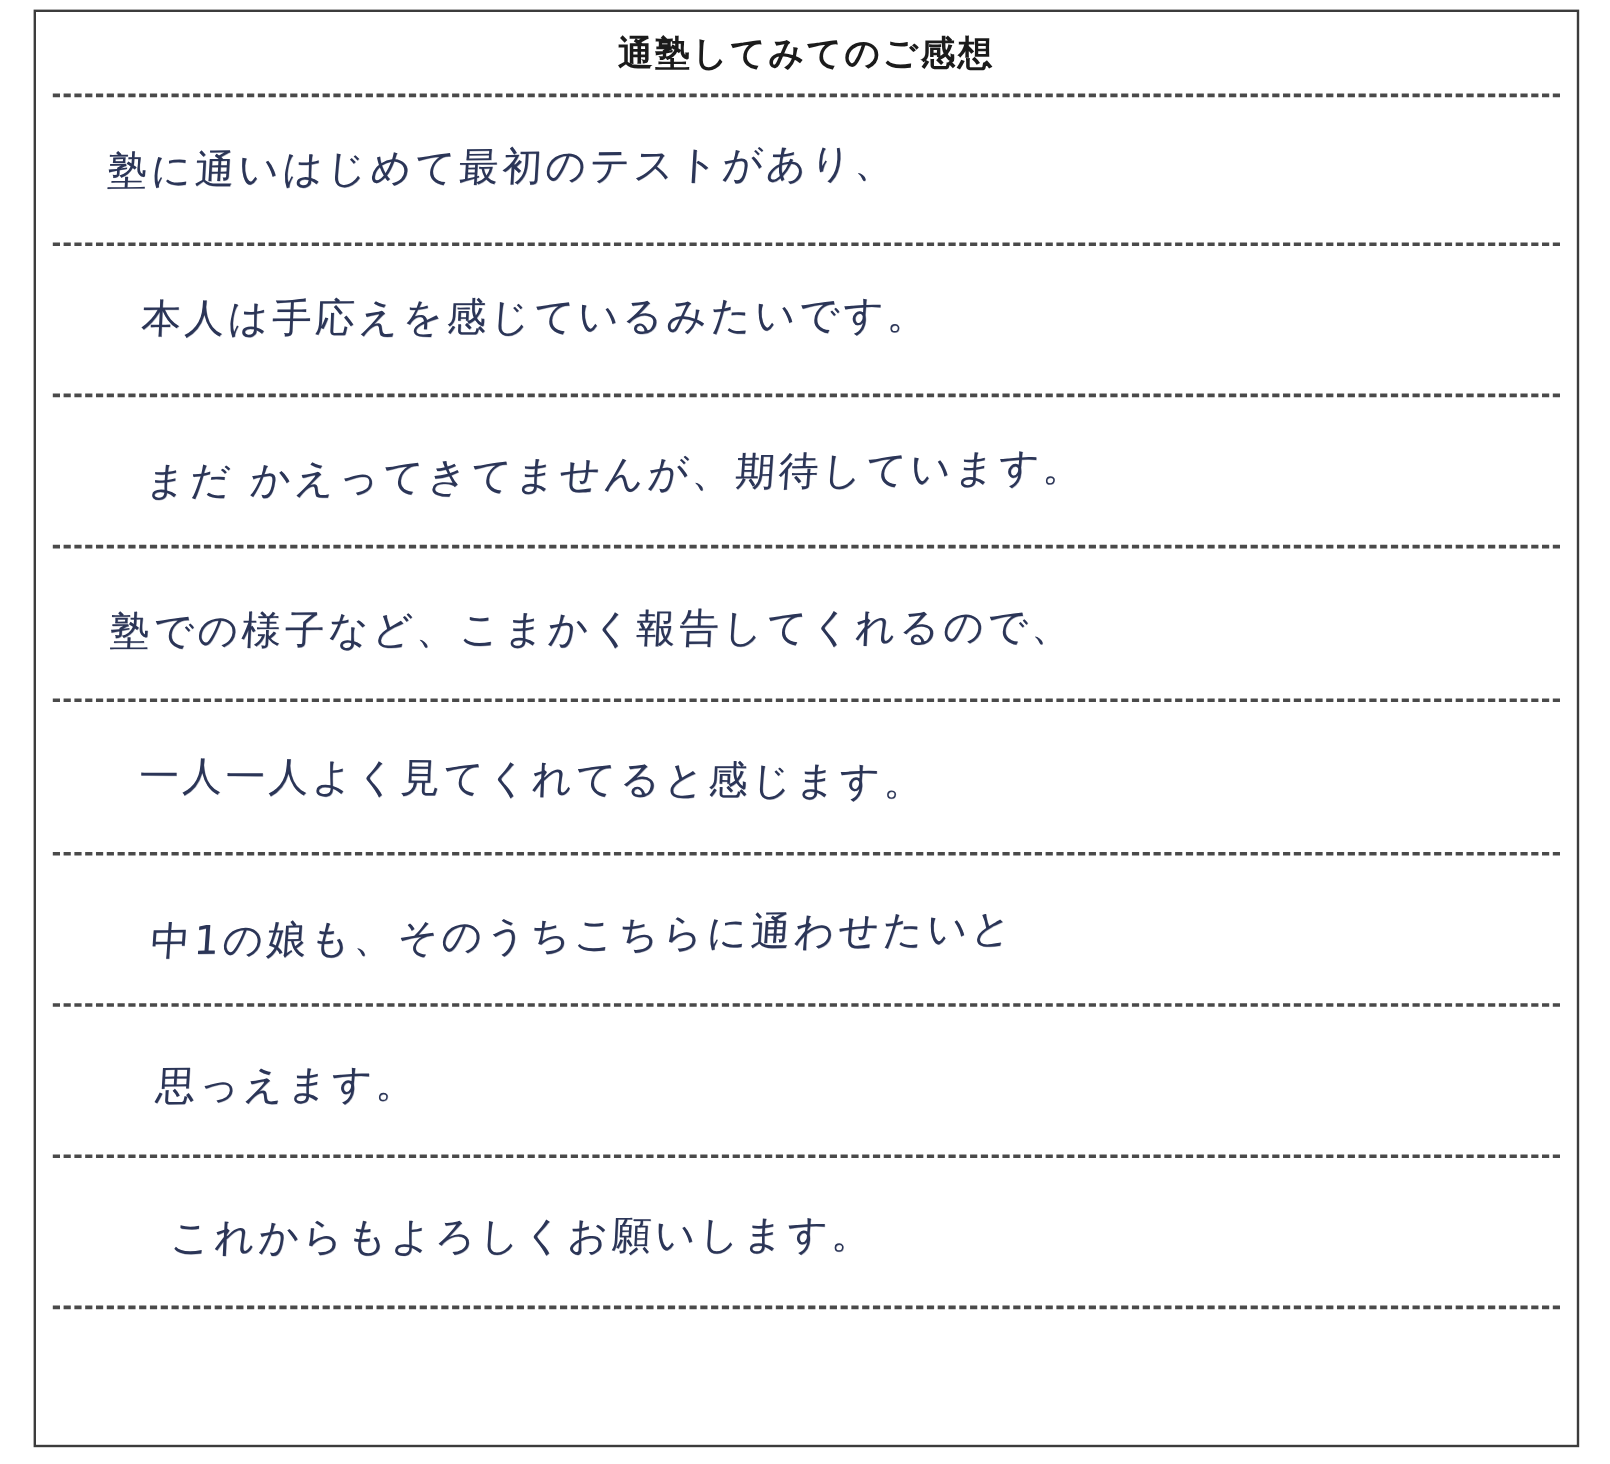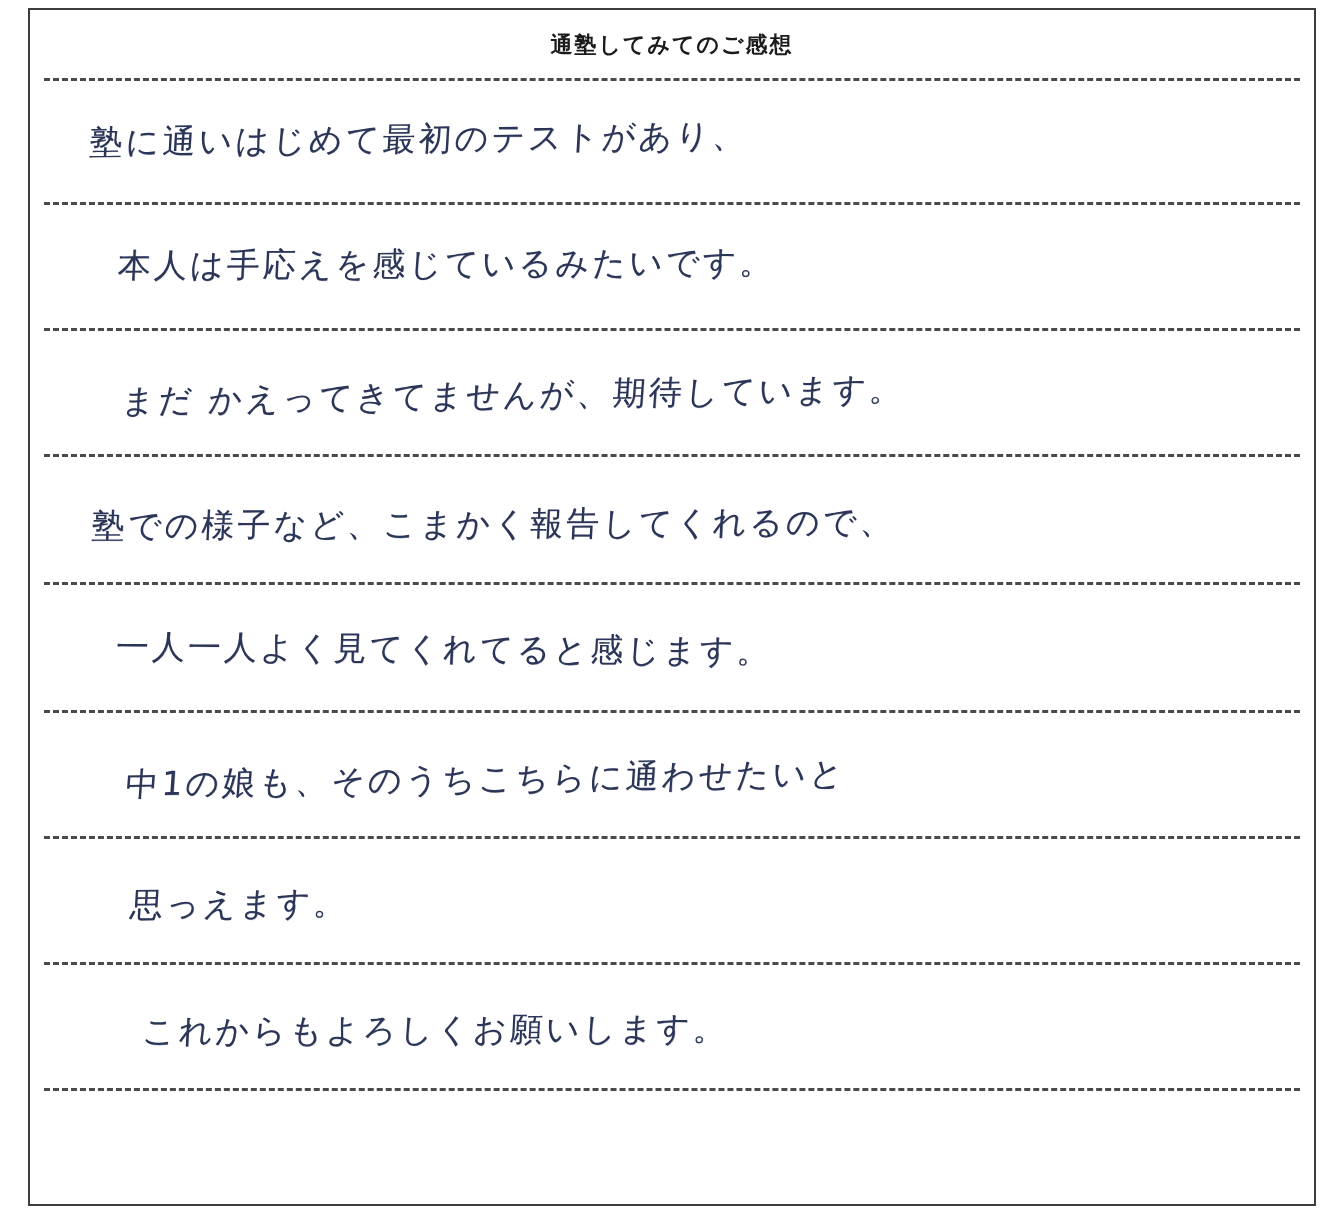--- a/index.html
+++ b/index.html
@@ -36,21 +36,21 @@
     top: 0;
     width: 100%;
     height: 70px;
     display: flex;
     align-items: center;
     justify-content: center;
   }
   .title-text {
     font-family: "DejaVu Sans", sans-serif;
     font-weight: bold;
-    font-size: 22px;
+    font-size: 29px;
     letter-spacing: 2px;
     color: #1b1b1b;
   }
   
   .rule {
     position: absolute;
     left: 14px;
     right: 14px;
     height: 0;
     border-top: 3px dashed #4a4a4a;

